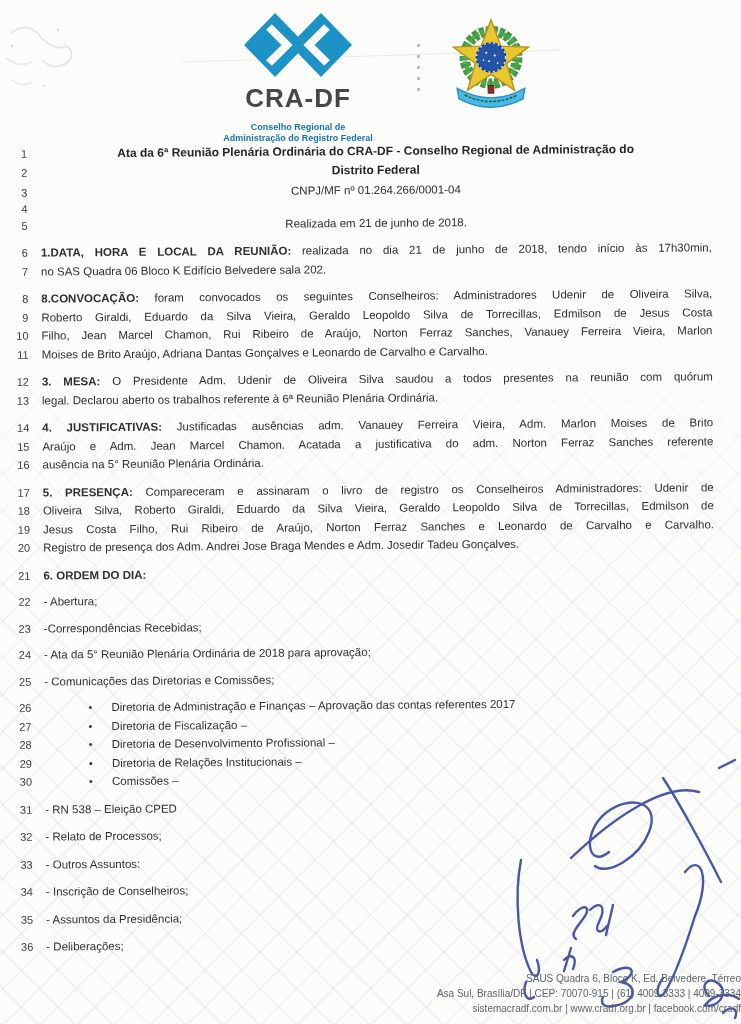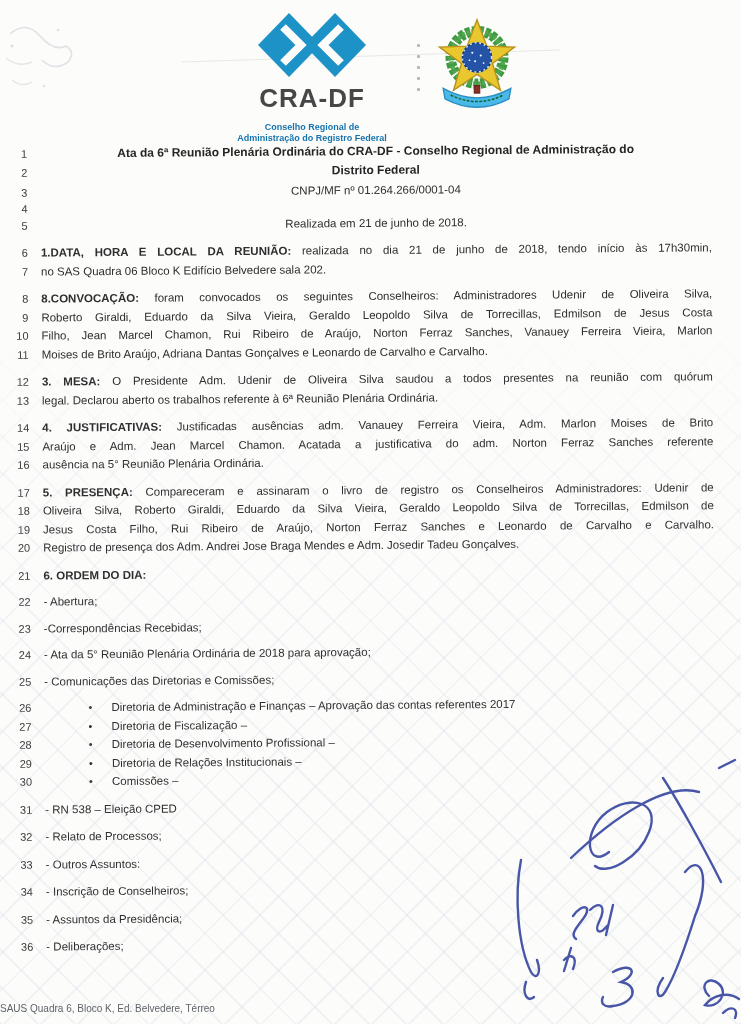--- a/index.html
+++ b/index.html
@@ -10,42 +10,42 @@
   
   .watermark{
     position:absolute;left:0;right:0;top:300px;bottom:0;pointer-events:none;
     background-image:
       repeating-linear-gradient(45deg, rgba(186,196,210,0.20) 0 2px, transparent 2px 26px),
       repeating-linear-gradient(-45deg, rgba(186,196,210,0.20) 0 2px, transparent 2px 26px);
     -webkit-mask-image:linear-gradient(to bottom, transparent 0, rgba(0,0,0,.55) 180px, rgba(0,0,0,.8) 400px);
     mask-image:linear-gradient(to bottom, transparent 0, rgba(0,0,0,.55) 180px, rgba(0,0,0,.8) 400px);
   }
   
-  .header{position:absolute;top:12px;left:0;right:0;display:flex;justify-content:center;align-items:flex-start;gap:10px;}
+  .header{position:absolute;top:12px;left:0;right:0;display:flex;justify-content:center;align-items:flex-start;gap:24px;}
   .brand{width:190px;text-align:center;}
   .brand-acronym{font-size:26px;font-weight:bold;color:#474747;letter-spacing:1px;margin-top:1px;}
   .brand-org{font-size:9px;font-weight:bold;color:#1673ad;line-height:11px;margin-top:8px;}
   .sep-dots{display:flex;flex-direction:column;gap:8px;margin-top:32px;}
   .sep-dots i{width:3px;height:3px;background:#8d929b;opacity:.65;border-radius:1px;}
   .emblem-box{margin-top:4px;}
   
   .content{position:absolute;top:142px;left:0;right:0;transform:rotate(-0.45deg);transform-origin:50% 0;}
   .line-row{display:flex;align-items:baseline;}
   .num{flex:0 0 27px;text-align:right;font-size:11px;color:#3a3a3a;line-height:18.5px;}
   .ltext{flex:1;padding-left:13px;padding-right:30px;font-size:11.5px;line-height:18.5px;color:#2e2e2e;}
   .ltext b{font-weight:700;}
   .title{font-weight:700;font-size:12px;color:#252525;}
   .center{text-align:center;}
   .fill{text-align:justify;text-align-last:justify;}
   .line-row.blank{height:12px;overflow:hidden;}
   .line-row.blank .num{line-height:12px;}
   .bullet-row .ltext{padding-left:57px;line-height:16px;}
   .bdot{display:inline-block;width:23px;font-size:11px;color:#2e2e2e;}
   
-  .footer{position:absolute;left:0;right:0;bottom:8px;text-align:left;
+  .footer{position:absolute;left:0;right:0;bottom:8px;text-align:right;
     font-size:10px;line-height:15px;color:#5f6468;}
   
   .scan-artifacts{position:absolute;top:0;left:0;pointer-events:none;}
   .signatures{position:absolute;right:0;bottom:0;pointer-events:none;}
 </style>
 </head>
 <body>
 
 <div class="page">
 
@@ -259,15 +259,17 @@
       <path d="M58,192 L51,215 M51,204 C58,197 65,200 60,213"></path>
       <path d="M100,216 C120,205 126,218 108,226 C126,229 123,247 100,250 C91,252 87,247 90,241"></path>
       <path d="M8,104 C1,140 5,190 18,216 C23,225 29,218 24,204 M13,226 C9,237 14,247 21,241"></path>
       <path d="M196,240 C185,229 196,219 206,228 C216,237 205,253 192,249 C200,239 215,235 226,243 M210,257 C218,249 226,252 222,262"></path>
       <path d="M206,12 L222,4"></path>
     </g>
   </svg>
 
   <div class="footer">
     <div>SAUS Quadra 6, Bloco K, Ed. Belvedere, Térreo</div>
+    <div>Asa Sul, Brasília/DF   |   CEP: 70070-915   |   (61) 4009-3333   |   4009-3334</div>
+    <div>sistemacradf.com.br  |  www.cradf.org.br   |   facebook.com/cradf</div>
   </div>
 
 </div>
 
 </body></html>

